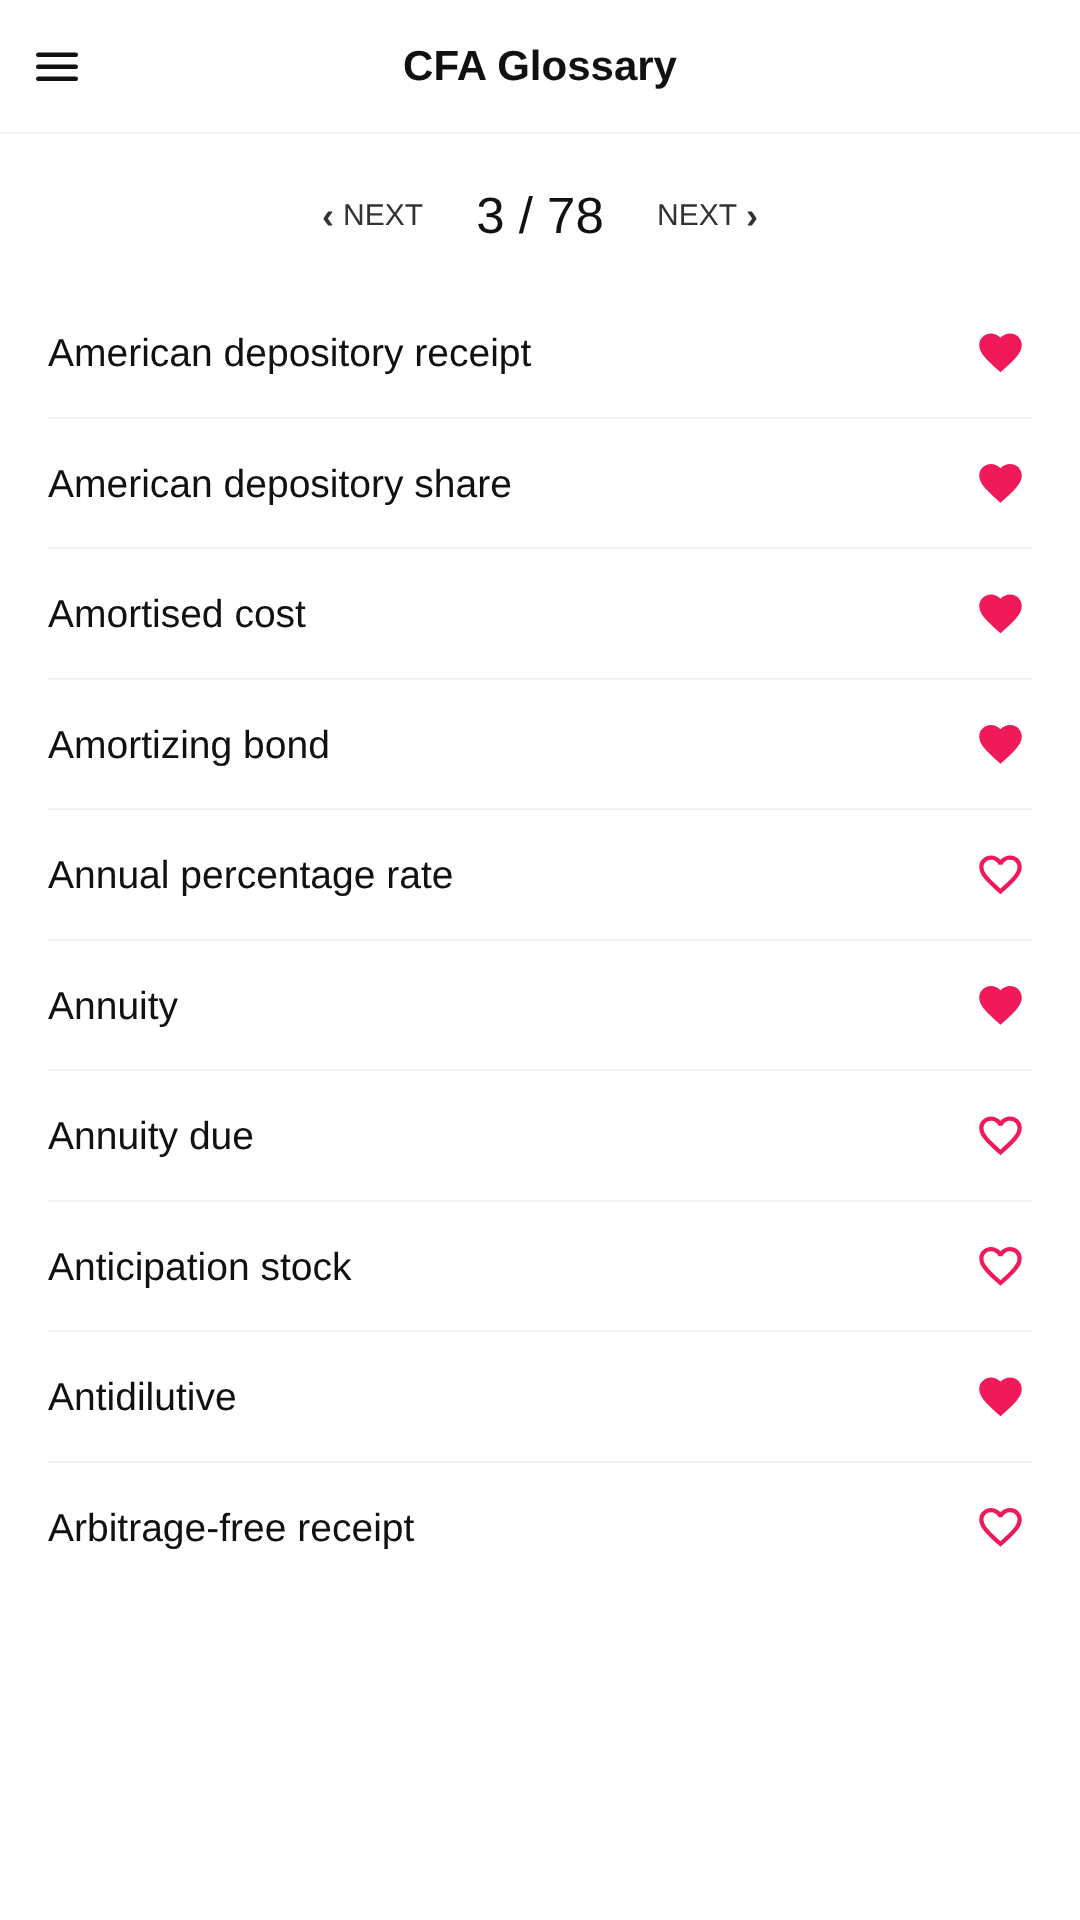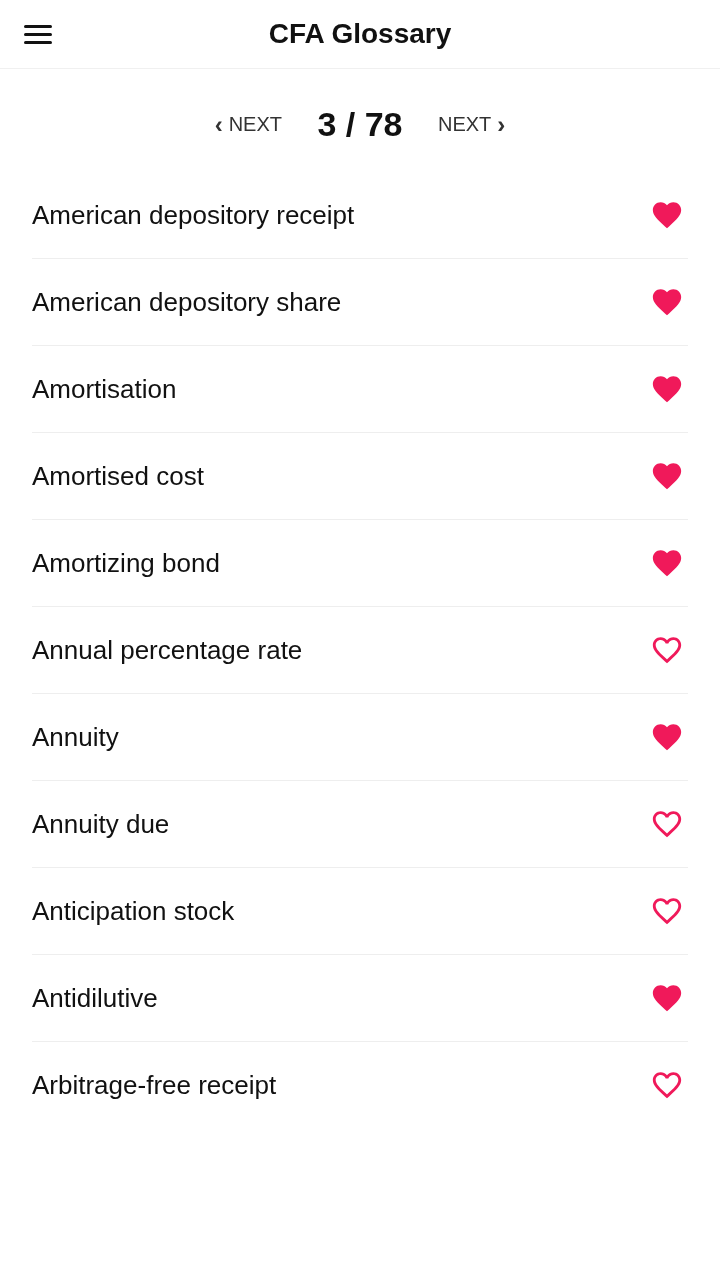--- a/index.html
+++ b/index.html
@@ -15,21 +15,21 @@
       background: #ffffff;
       font-family: -apple-system, BlinkMacSystemFont, 'Helvetica Neue', Arial, sans-serif;
       color: #111111;
     }
 
     
     .header {
       display: flex;
       align-items: center;
       justify-content: center;
-      padding: 18px 24px;
+      padding: 28px 24px;
       position: relative;
       border-bottom: 1px solid #f0f0f0;
     }
 
     .hamburger-icon {
       position: absolute;
       left: 24px;
       display: flex;
       flex-direction: column;
       gap: 5px;
@@ -70,21 +70,21 @@
     }
 
     .pagination-arrow {
       font-size: 24px;
       color: #333;
       font-weight: 700;
     }
 
     .pagination-info {
       font-size: 34px;
-      font-weight: 700;
+      font-weight: 400;
       color: #111;
       min-width: 120px;
       text-align: center;
     }
 
     
     .glossary-list {
       padding: 0 32px;
     }
 
@@ -169,31 +169,20 @@
       <button class="heart-btn">
         <svg class="heart-filled" viewBox="0 0 24 24" xmlns="http://www.w3.org/2000/svg">
         <path d="M12 21.35l-1.45-1.32C5.4 15.36 2 12.28 2 8.5 
                  2 5.42 4.42 3 7.5 3c1.74 0 3.41.81 4.5 2.09
                  C13.09 3.81 14.76 3 16.5 3 19.58 3 22 5.42 22 8.5
                  c0 3.78-3.4 6.86-8.55 11.54L12 21.35z" fill="#f0195a"></path>
       </svg>
       </button>
     </div>
     <div class="glossary-item">
-      <span class="glossary-term">Amortisation</span>
-      <button class="heart-btn">
-        <svg class="heart-filled" viewBox="0 0 24 24" xmlns="http://www.w3.org/2000/svg">
-        <path d="M12 21.35l-1.45-1.32C5.4 15.36 2 12.28 2 8.5 
-                 2 5.42 4.42 3 7.5 3c1.74 0 3.41.81 4.5 2.09
-                 C13.09 3.81 14.76 3 16.5 3 19.58 3 22 5.42 22 8.5
-                 c0 3.78-3.4 6.86-8.55 11.54L12 21.35z" fill="#f0195a"></path>
-      </svg>
-      </button>
-    </div>
-    <div class="glossary-item">
       <span class="glossary-term">Amortised cost</span>
       <button class="heart-btn">
         <svg class="heart-filled" viewBox="0 0 24 24" xmlns="http://www.w3.org/2000/svg">
         <path d="M12 21.35l-1.45-1.32C5.4 15.36 2 12.28 2 8.5 
                  2 5.42 4.42 3 7.5 3c1.74 0 3.41.81 4.5 2.09
                  C13.09 3.81 14.76 3 16.5 3 19.58 3 22 5.42 22 8.5
                  c0 3.78-3.4 6.86-8.55 11.54L12 21.35z" fill="#f0195a"></path>
       </svg>
       </button>
     </div>

